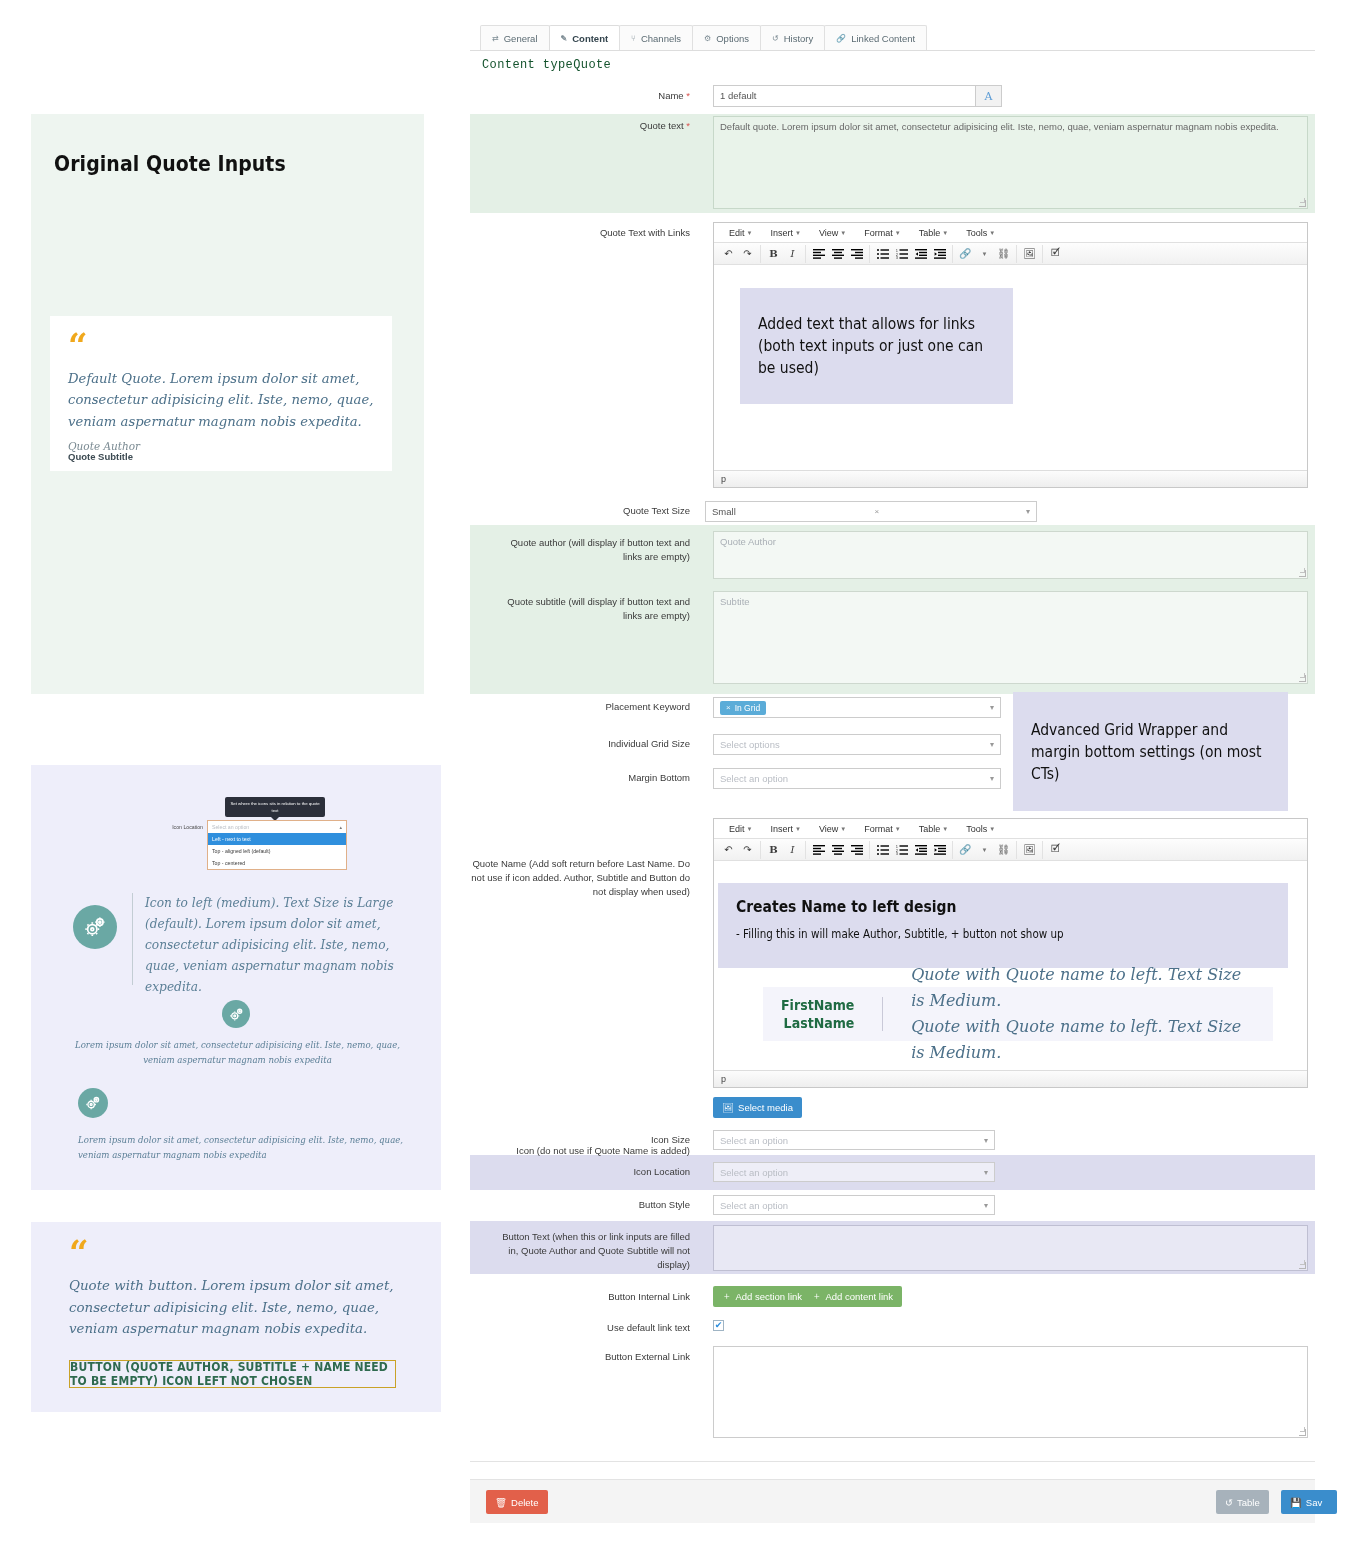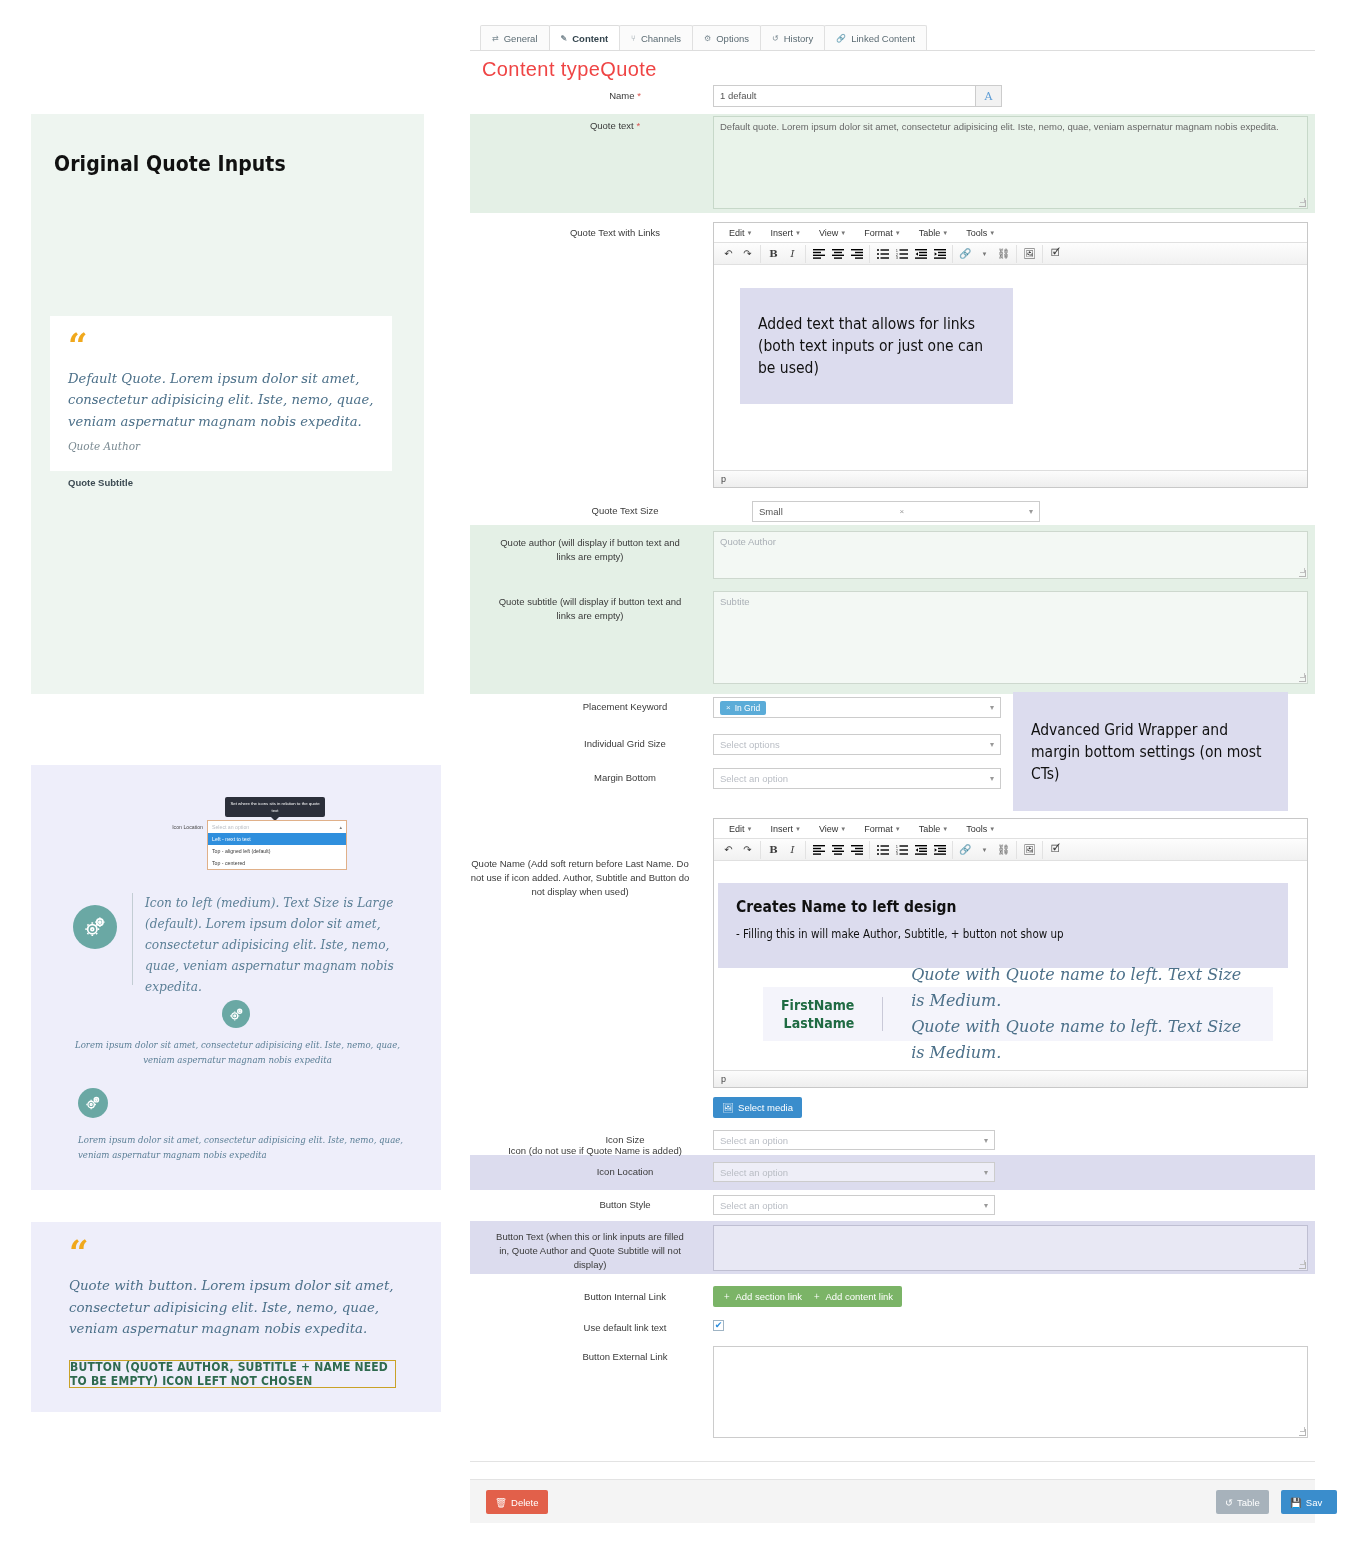--- a/index.html
+++ b/index.html
@@ -114,30 +114,30 @@
   .tab {
     height:25px; padding:0 11px; display:flex; align-items:center; gap:5px;
     border:1px solid #e0e0e0; border-bottom:none; background:#fbfbfb;
     font-size:9.5px; color:#5b6b73; margin-right:-1px; border-radius:2px 2px 0 0;
   }
   .tab.active { background:#fff; color:#33444d; border-color:#ddd; font-weight:bold; }
   .tab .tico { font-size:8px; color:#7d8c94; }
 
   .ct-title {
     position:absolute; left:482px; top:58px;
-    font-family:Liberation Sans, sans-serif;
-    font-size:20px; color:#ef4444; letter-spacing:.4px;
+    font-family:Liberation Mono, monospace;
+    font-size:12px; color:#14532d; letter-spacing:.4px;
   }
 
   
   .stripe { position:absolute; left:470px; width:845px; }
   .stripe.green  { background:#e4f0e6; }
   .stripe.lav    { background:#dcdcee; }
   .lbl {
-    position:absolute; text-align:center;
+    position:absolute; text-align:right;
     font-size:9.5px; color:#3a3a3a; line-height:1.45;
   }
   .req { color:#d9534f; }
 
   .inp {
     position:absolute; background:#fff; border:1px solid #ccc;
     font-size:9.5px; color:#666; padding:4px 6px;
   }
   .inp.placeholder { color:#aab0b6; }
   .inp.ta { resize:none; overflow:hidden; }
@@ -246,21 +246,21 @@
 </head>
 <body>
 
 <div class="abs panel-green-left"></div>
 <div class="panel-title">Original Quote Inputs</div>
 
 <div class="quote-card">
   <div class="quote-mark" style="position:absolute;left:18px;top:12px;">“</div>
   <div class="quote-body" style="position:absolute;left:18px;top:52px;width:310px;">Default Quote. Lorem ipsum dolor sit amet, consectetur adipisicing elit. Iste, nemo, quae, veniam aspernatur magnam nobis expedita.</div>
   <div class="quote-author" style="position:absolute;left:18px;top:123px;">Quote Author</div>
-  <div class="quote-subtitle" style="position:absolute;left:18px;top:135px;margin-top:26px;">Quote Subtitle</div>
+  <div class="quote-subtitle" style="position:absolute;left:18px;top:135px;">Quote Subtitle</div>
 </div>
 
 <div class="abs panel-lav-mid"></div>
 
 <div class="tooltip">Set where the icons sits in relation to the quote text</div>
 
 <div class="iconloc-row">
   <div class="iconloc-label">Icon Location</div>
   <div class="iconloc-select">
     <span>Select an option</span>
@@ -480,21 +480,21 @@
       <div class="tb-btn">🗹</div>
     </div>
   </div>
   <div class="mce-statusbar">
     <span>p</span>
   </div>
 </div>
 <div class="note big abs" style="left:740px;top:288px;width:273px;height:116px;display:flex;align-items:center;">Added text that allows for links (both text inputs or just one can be used)</div>
 
 <div class="lbl" style="left:560px;top:504px;width:130px;">Quote Text Size</div>
-<div class="selectbox" style="left:752px;top:501px;width:288px;height:21px;justify-content:space-between;">
+<div class="selectbox" style="left:705px;top:501px;width:332px;height:21px;justify-content:space-between;">
   <span class="val">Small</span>
   <span class="clear">×</span>
   <span class="caret">▾</span>
 </div>
 
 <div class="lbl" style="left:490px;top:536px;width:200px;">Quote author (will display if button text and links are empty)</div>
 <div class="inp ta placeholder" style="left:713px;top:531px;width:595px;height:48px;background:rgba(255,255,255,.55);border-color:#cdd8ce;">Quote Author</div>
 <div class="grip" style="position:absolute;left:1299px;top:570px;"></div>
 
 <div class="lbl" style="left:490px;top:595px;width:200px;">Quote subtitle (will display if button text and links are empty)</div>

